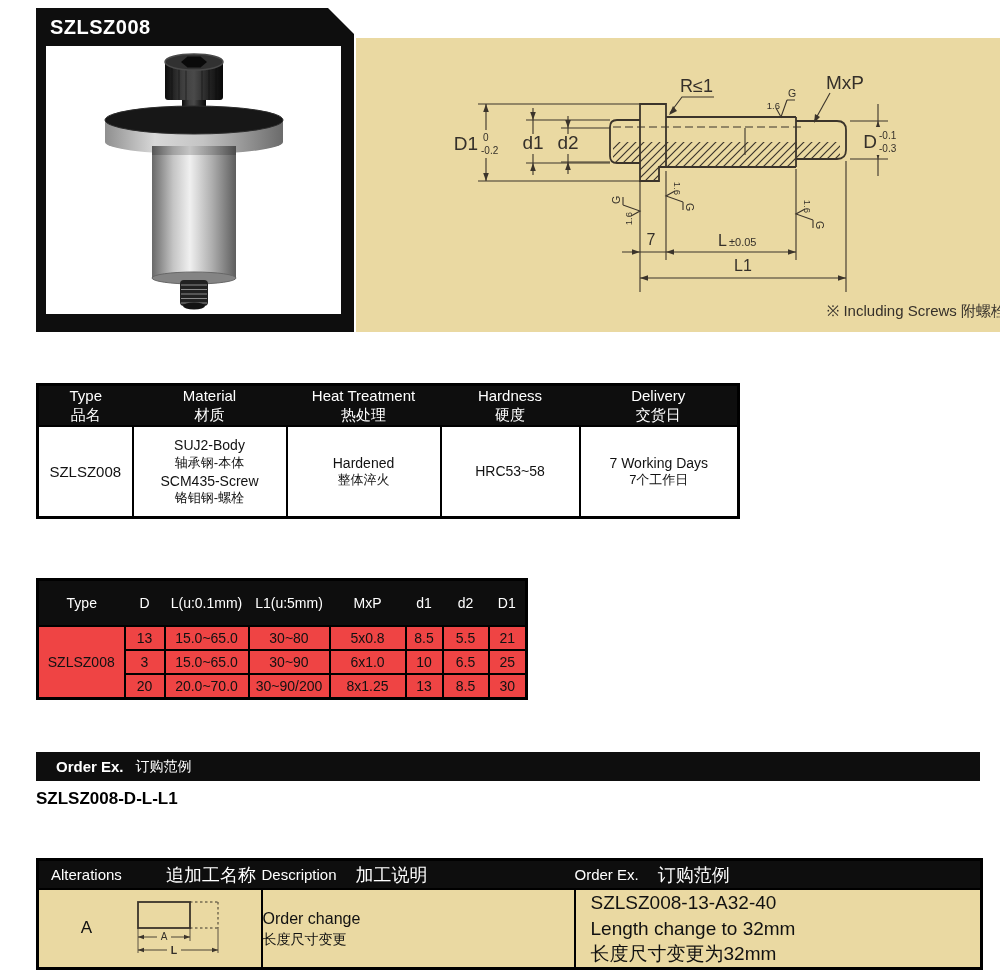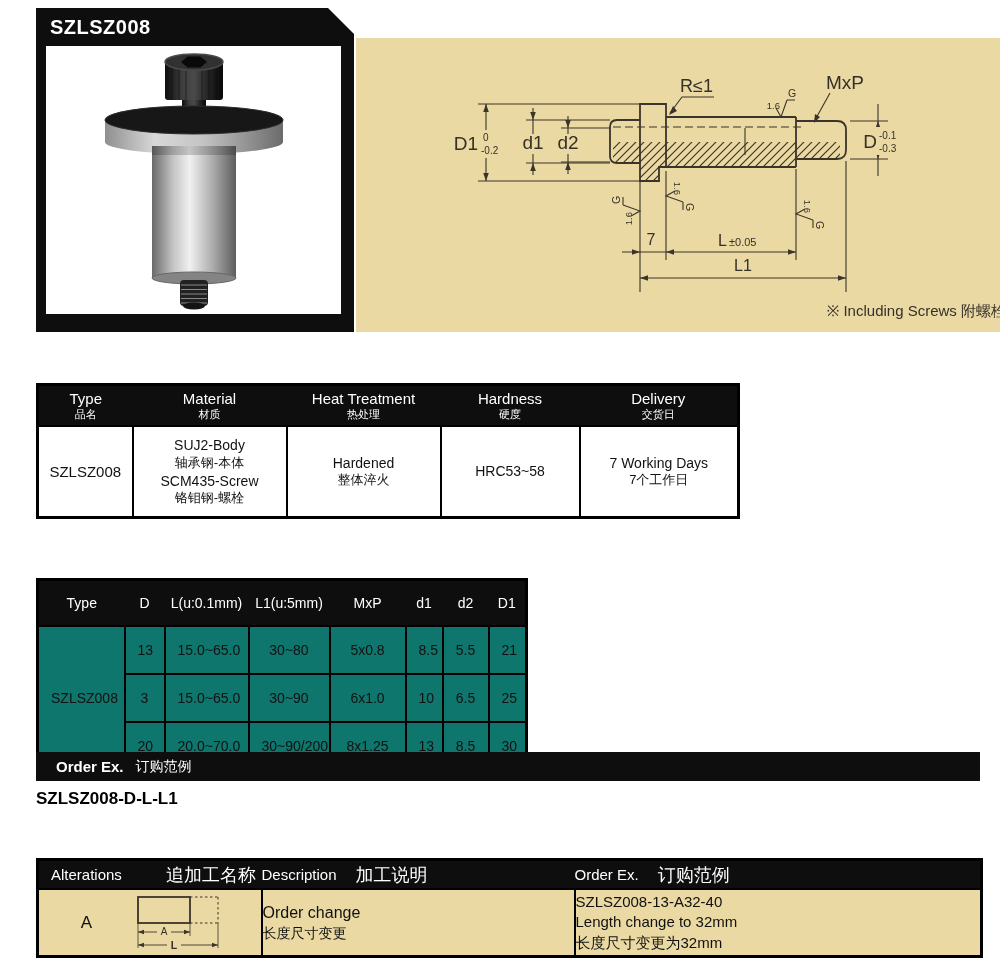--- a/index.html
+++ b/index.html
@@ -19,28 +19,28 @@
   .dtxt{fill:#35302a;}
   .ahead{fill:#3b342b;stroke:none;}
   .lblbg{fill:#ead9a2;stroke:none;}
 
   
   table{border-collapse:collapse;table-layout:fixed;}
   .spec-table{position:absolute;left:8px;top:383px;width:701px;border:3px solid #000;}
   .spec-table th{background:#0e0e0e;color:#fff;font-weight:normal;height:39px;padding:0;vertical-align:middle;}
   .spec-table td{border:2px solid #000;background:#fff;text-align:center;vertical-align:middle;height:89px;padding:0;}
   .h-en{font-size:15px;line-height:1.25;}
-  .h-zh{font-size:11px;line-height:1.2;}
+  .h-zh{font-size:15px;line-height:1.2;}
   .c-en{font-size:14px;line-height:1.3;display:block;}
   .c-zh{font-size:13px;line-height:1.3;display:block;}
   .c-type{font-size:15px;}
 
   .size-table{position:absolute;left:8px;top:578px;width:489px;border:3px solid #000;}
   .size-table th{background:#0e0e0e;color:#fff;font-weight:normal;font-size:14px;height:44px;padding:0;}
-  .size-table td{border:2px solid #000;background:#0f766e;text-align:center;font-size:14px;height:22px;padding:12px;}
+  .size-table td{border:2px solid #000;background:#ef4444;text-align:center;font-size:14px;height:22px;padding:0;}
 
   
   .order-bar{position:absolute;left:8px;top:752px;width:944px;height:29px;background:#0e0e0e;color:#fff;
     display:flex;align-items:center;gap:12px;padding-left:20px;box-sizing:border-box;}
   .ob-en{font-size:15px;font-weight:600;}
   .ob-zh{font-size:14px;}
   .order-code{position:absolute;left:8px;top:789px;font-size:17px;font-weight:600;color:#000000;}
 
   
   .alt-table{position:absolute;left:8px;top:858px;width:944px;border:3px solid #000;}
@@ -48,21 +48,21 @@
   .alt-table td{border:2px solid #000;background:#ead9a2;height:65px;padding:0;vertical-align:middle;}
   .alt-h{display:flex;align-items:center;justify-content:flex-start;gap:19px;font-size:15px;}
   .alt-h .zh{font-size:18px;}
   .alt-h.left{justify-content:flex-start;padding-left:12px;gap:44px;}
   .alt-code-cell{display:flex;align-items:center;}
   .alt-code{width:95px;text-align:center;font-size:17px;}
   .alt-desc{padding-left:22px;}
   .alt-desc .en{font-size:16px;display:block;line-height:1.35;}
   .alt-desc .zh{font-size:14px;display:block;line-height:1.35;}
   .alt-order{padding-left:26px;}
-  .alt-order div{font-size:15px;line-height:1.35;}
+  .alt-order div{font-size:19px;line-height:1.35;padding-left:15px;}
 </style>
 </head>
 <body>
 
 <div class="page">
 
   <div class="photo-panel">
     <div class="photo-title">SZLSZ008</div>
     <div class="photo-box">
       <svg width="295" height="268" viewBox="0 0 295 268">

